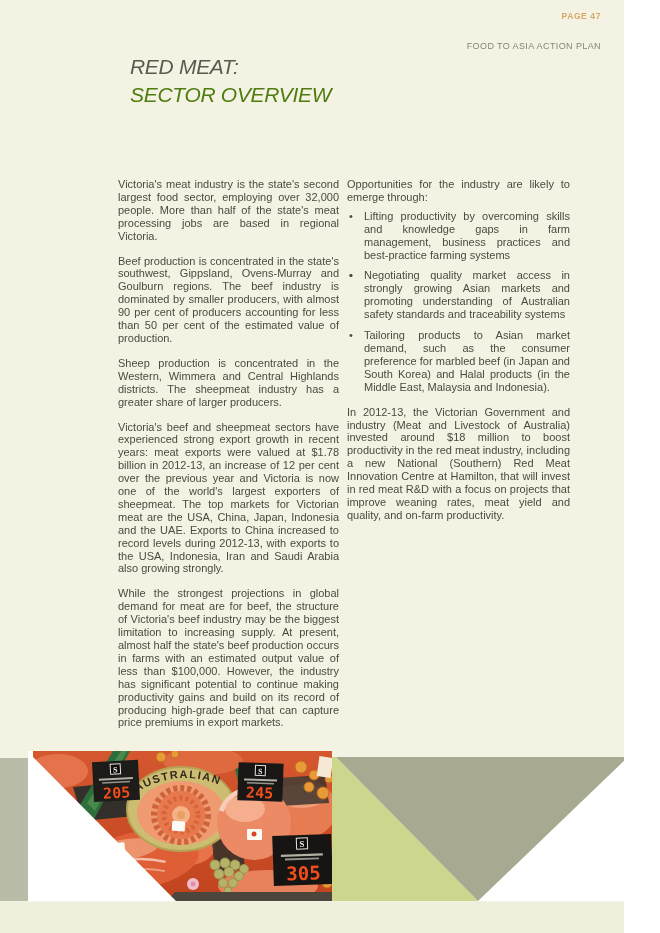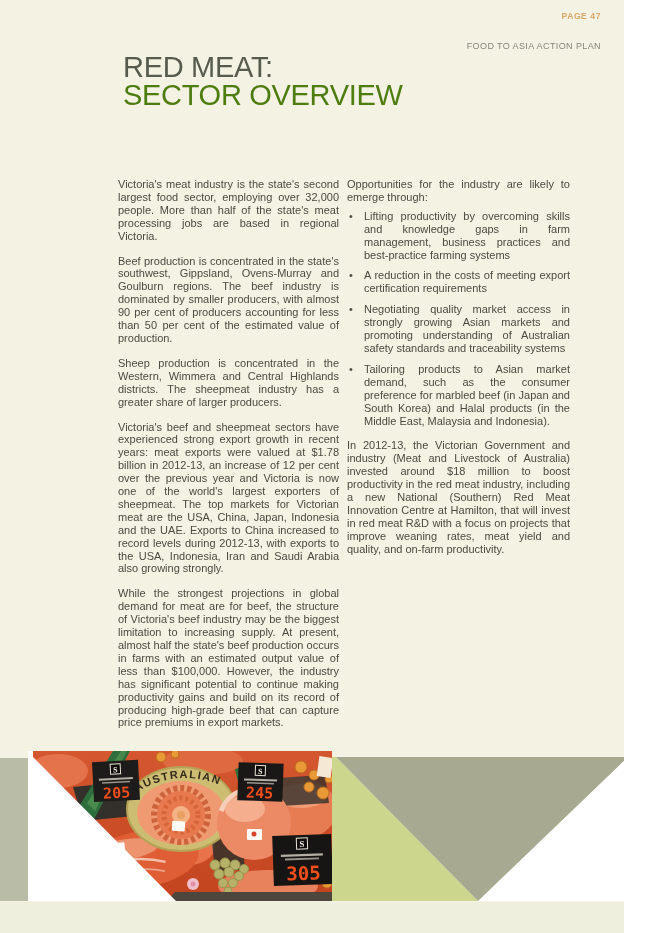--- a/index.html
+++ b/index.html
@@ -9,21 +9,21 @@
     background:#f4f2e3;
     font-family:"Liberation Sans","DejaVu Sans",sans-serif;
     color:#4a4a41;
     overflow:hidden;
   }
   
   .hdr{position:absolute;top:11px;right:23px;text-align:right;line-height:1.35;}
   .hdr .pg{font-size:8.5px;letter-spacing:.6px;color:#d9a768;font-weight:bold;}
   .hdr .doc{font-size:9px;letter-spacing:.4px;color:#83867a;margin-top:18px;}
   
-  .title{position:absolute;left:123px;top:53px;font-size:29px;line-height:28px;letter-spacing:-.3px;}
+  .title{position:absolute;left:130px;top:53px;font-size:21px;line-height:28px;letter-spacing:-.3px;font-style:italic;}
   .title .t1{color:#575b4e;}
   .title .t2{color:#4d7c0f;}
   
   .col{position:absolute;top:166px;font-size:11px;line-height:12.9px;text-align:justify;}
   .col-left{left:118px;width:221px;}
   .col-right{left:347px;width:223px;}
   .col p{margin:12px 0 6px 0;}
   .bullets{list-style:none;margin:2px 0 0 0;padding:0;}
   .bullets li{position:relative;padding-left:17px;margin:0 0 8px 0;}
   .bullets li .bmark{position:absolute;left:2px;top:0;}
@@ -52,21 +52,21 @@
     <p>Beef production is concentrated in the state's southwest, Gippsland, Ovens-Murray and Goulburn regions. The beef industry is dominated by smaller producers, with almost 90 per cent of producers accounting for less than 50 per cent of the estimated value of production.</p>
     <p>Sheep production is concentrated in the Western, Wimmera and Central Highlands districts. The sheepmeat industry has a greater share of larger producers.</p>
     <p>Victoria's beef and sheepmeat sectors have experienced strong export growth in recent years: meat exports were valued at $1.78 billion in 2012-13, an increase of 12 per cent over the previous year and Victoria is now one of the world's largest exporters of sheepmeat. The top markets for Victorian meat are the USA, China, Japan, Indonesia and the UAE. Exports to China increased to record levels during 2012-13, with exports to the USA, Indonesia, Iran and Saudi Arabia also growing strongly.</p>
     <p>While the strongest projections in global demand for meat are for beef, the structure of Victoria's beef industry may be the biggest limitation to increasing supply. At present, almost half the state's beef production occurs in farms with an estimated output value of less than $100,000. However, the industry has significant potential to continue making productivity gains and build on its record of producing high-grade beef that can capture price premiums in export markets.</p>
   </div>
 
   <div class="col col-right">
     <p>Opportunities for the industry are likely to emerge through:</p>
     <ul class="bullets">
       <li><span class="bmark">•</span><span>Lifting productivity by overcoming skills and knowledge gaps in farm management, business practices and best-practice farming systems</span></li>
-      <li><span class="bmark">•</span><span>A reduction in the costs of meeting export certification requirements</span></li>
+      <li><span class="bmark">•</span></li>
       <li><span class="bmark">•</span><span>Negotiating quality market access in strongly growing Asian markets and promoting understanding of Australian safety standards and traceability systems</span></li>
       <li><span class="bmark">•</span><span>Tailoring products to Asian market demand, such as the consumer preference for marbled beef (in Japan and South Korea) and Halal products (in the Middle East, Malaysia and Indonesia).</span></li>
     </ul>
     <p class="closing">In 2012-13, the Victorian Government and industry (Meat and Livestock of Australia) invested around $18 million to boost productivity in the red meat industry, including a new National (Southern) Red Meat Innovation Centre at Hamilton, that will invest in red meat R&amp;D with a focus on projects that improve weaning rates, meat yield and quality, and on-farm productivity.</p>
   </div>
 
   <svg class="collage" viewBox="0 0 660 150">
     <defs>
       <clipPath id="photoClip">
           <rect x="0" y="0" width="299" height="150"></rect>

